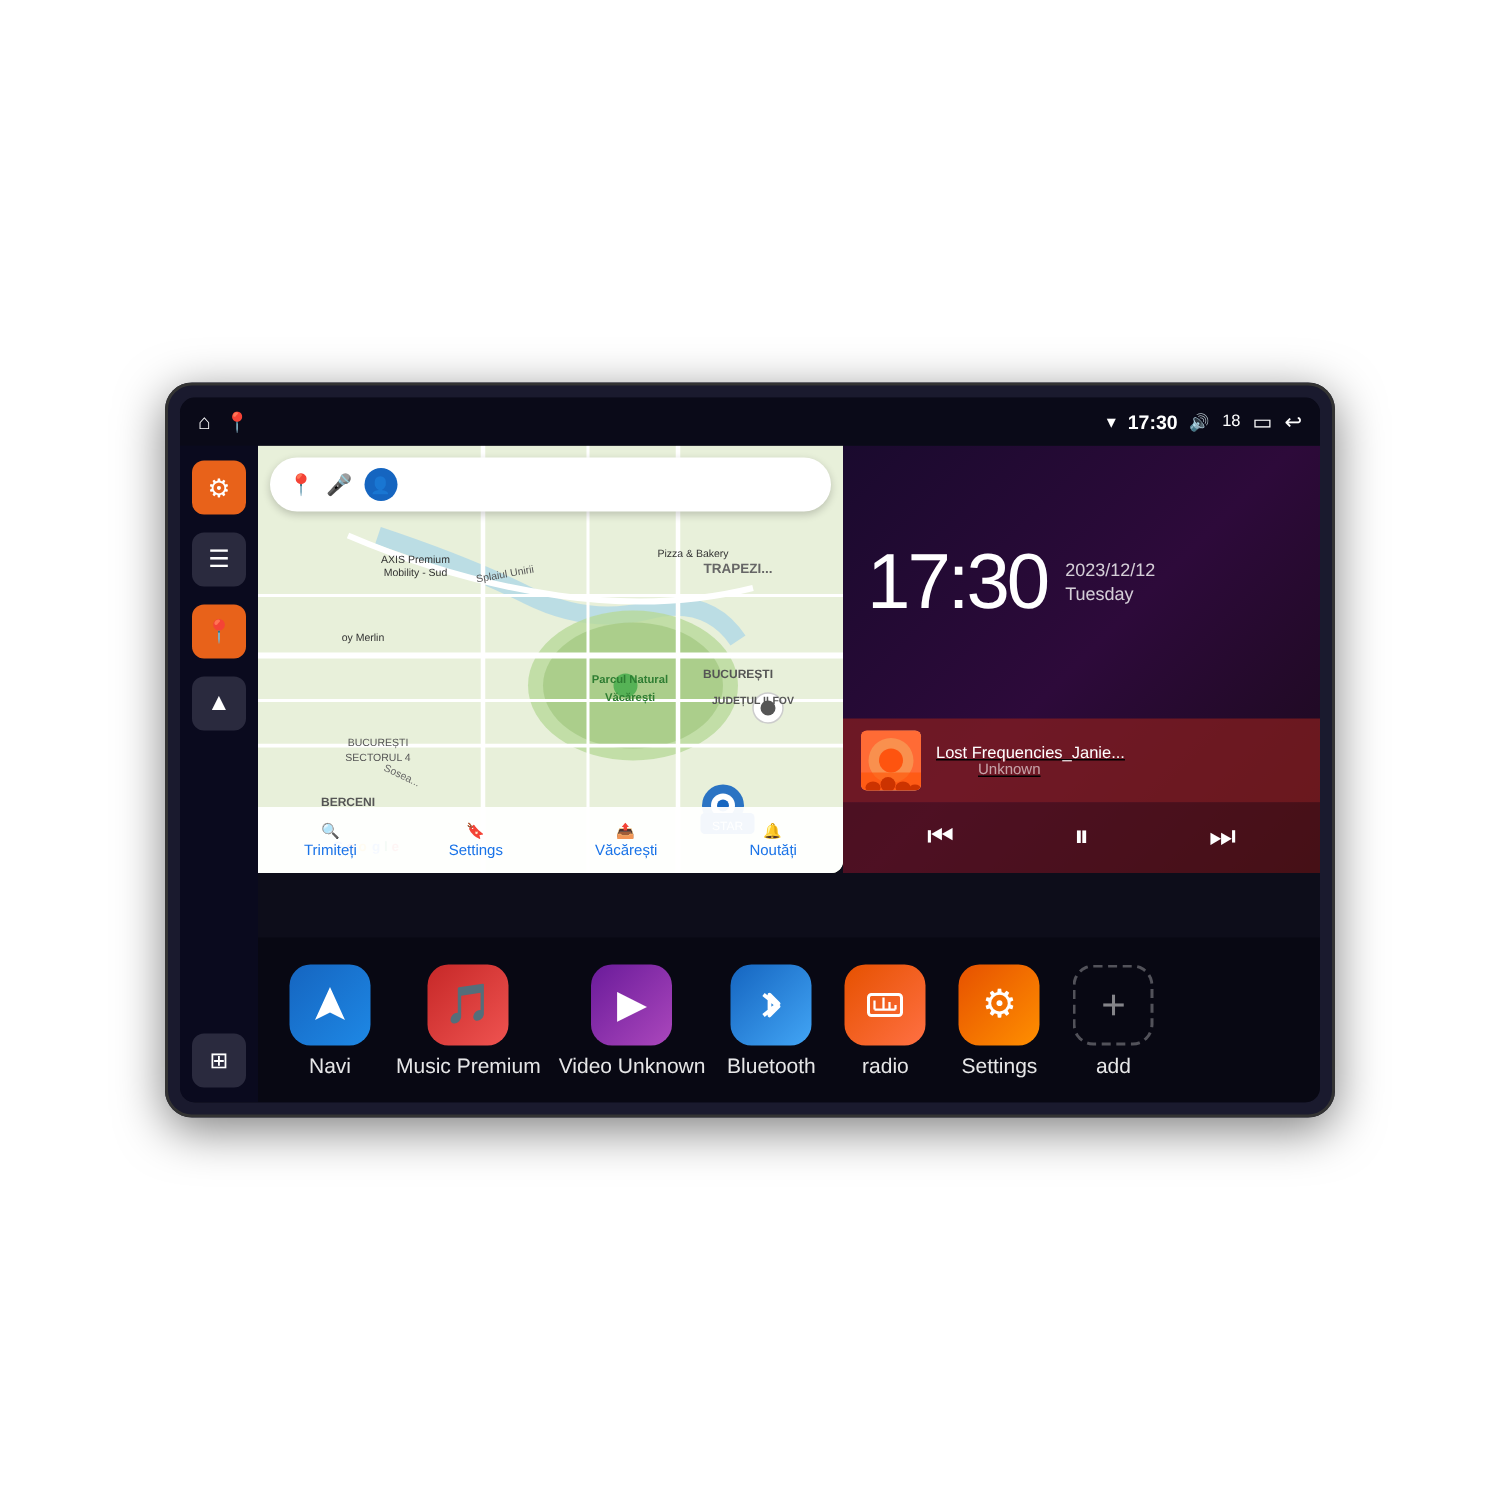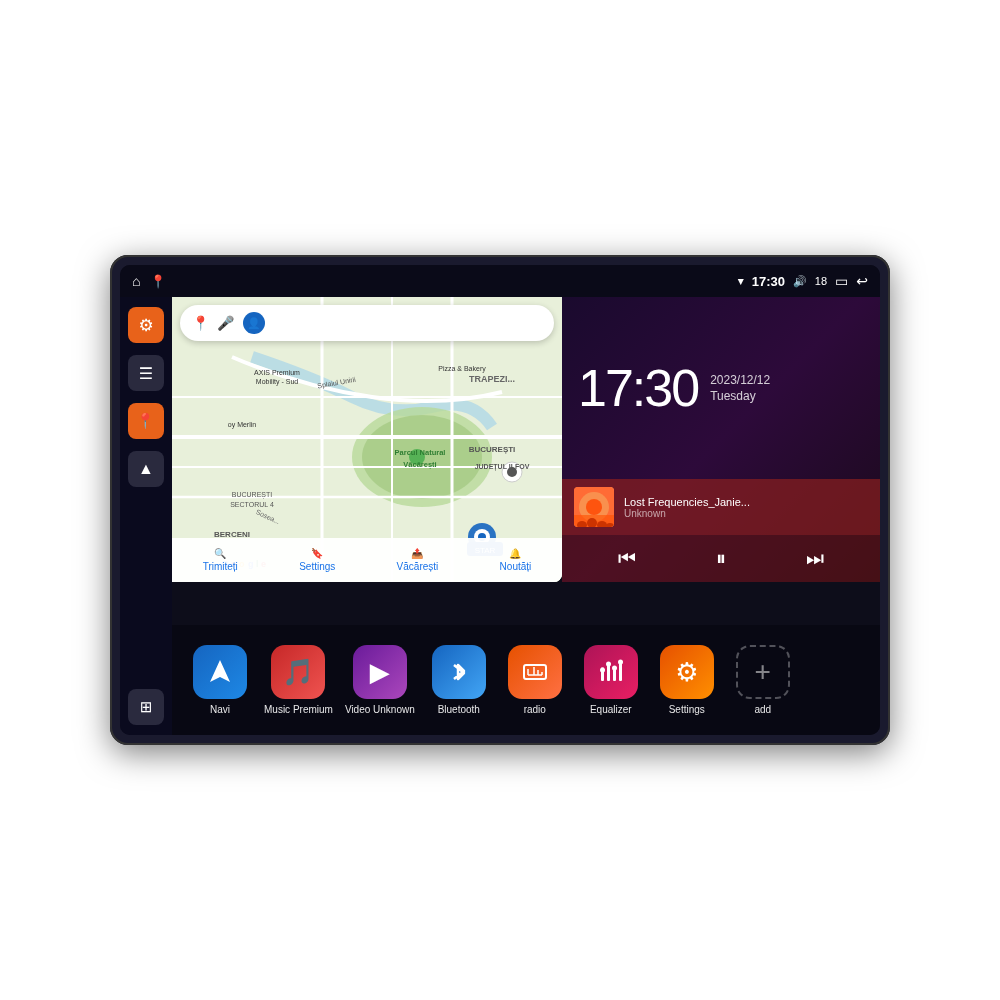--- a/index.html
+++ b/index.html
@@ -152,33 +152,34 @@
       color: rgba(255,255,255,0.8);
       font-size: 12px;
       gap: 2px;
     }
 
     .music-bar {
       background: rgba(140,30,30,0.7);
       padding: 8px 12px;
       display: flex; align-items: center;
       gap: 10px;
+      text-decoration: underline;
     }
     .music-thumb {
       width: 40px; height: 40px;
       border-radius: 4px;
       background: linear-gradient(135deg, #ff6b35, #f7c59f);
       flex-shrink: 0;
       overflow: hidden;
       display: flex; align-items: center; justify-content: center;
       font-size: 20px;
     }
     .music-info { flex: 1; min-width: 0; }
     .music-title { color: white; font-size: 11px; white-space: nowrap; overflow: hidden; text-overflow: ellipsis; }
-    .music-artist { color: rgba(255,255,255,0.6); font-size: 10px; }
+    .music-artist { color: rgba(255,255,255,0.6); font-size: 10px; margin-left: 28px; }
 
     .music-controls {
       background: rgba(100,20,20,0.6);
       display: flex; align-items: center; justify-content: space-around;
       padding: 8px 16px;
     }
     .ctrl-btn {
       color: white;
       font-size: 20px;
       cursor: pointer;
@@ -202,21 +203,21 @@
       gap: 5px; cursor: pointer; flex-shrink: 0; min-width: 64px;
     }
     .app-icon {
       width: 54px; height: 54px;
       border-radius: 14px;
       display: flex; align-items: center; justify-content: center;
       font-size: 26px;
     }
     .app-label {
       color: rgba(255,255,255,0.9);
-      font-size: 10px;
+      font-size: 14px;
       text-align: center;
     }
 
     .app-navi { background: linear-gradient(135deg, #1565c0, #1e88e5); }
     .app-music { background: linear-gradient(135deg, #c62828, #ef5350); }
     .app-video { background: linear-gradient(135deg, #6a1b9a, #ab47bc); }
     .app-radio { background: linear-gradient(135deg, #e65100, #ff7043); }
     .app-bluetooth { background: linear-gradient(135deg, #1565c0, #42a5f5); }
     .app-equalizer { background: linear-gradient(135deg, #ad1457, #e91e63); }
     .app-settings { background: linear-gradient(135deg, #e65100, #ff8f00); }
@@ -457,37 +458,20 @@
                 <line x1="8" y1="18" x2="22" y2="18" stroke="white" stroke-width="1.5"></line>
                 <line x1="8" y1="18" x2="8" y2="12" stroke="white" stroke-width="1.5"></line>
                 <line x1="14" y1="18" x2="14" y2="10" stroke="white" stroke-width="1.5"></line>
                 <line x1="18" y1="18" x2="18" y2="13" stroke="white" stroke-width="1.5"></line>
                 <line x1="22" y1="18" x2="22" y2="15" stroke="white" stroke-width="1.5"></line>
               </svg>
             </div>
             <span class="app-label">radio</span>
           </div>
 
-          <div class="app-item">
-            <div class="app-icon app-equalizer">
-              <svg width="30" height="30" viewBox="0 0 30 30">
-                <rect x="5" y="14" width="3" height="10" fill="white" rx="1"></rect>
-                <rect x="5" y="10" width="3" height="3" fill="rgba(255,255,255,0.5)" rx="1"></rect>
-                <rect x="11" y="8" width="3" height="16" fill="white" rx="1"></rect>
-                <rect x="11" y="5" width="3" height="2" fill="rgba(255,255,255,0.5)" rx="1"></rect>
-                <rect x="17" y="12" width="3" height="12" fill="white" rx="1"></rect>
-                <rect x="23" y="6" width="3" height="18" fill="white" rx="1"></rect>
-                <circle cx="6.5" cy="13" r="2.5" fill="white"></circle>
-                <circle cx="12.5" cy="7" r="2.5" fill="white"></circle>
-                <circle cx="18.5" cy="11" r="2.5" fill="white"></circle>
-                <circle cx="24.5" cy="5" r="2.5" fill="white"></circle>
-              </svg>
-            </div>
-            <span class="app-label">Equalizer</span>
-          </div>
 
           <div class="app-item">
             <div class="app-icon app-settings">
               <span style="color:white;font-size:26px;">⚙</span>
             </div>
             <span class="app-label">Settings</span>
           </div>
 
           <div class="app-item">
             <div class="app-icon app-add">

